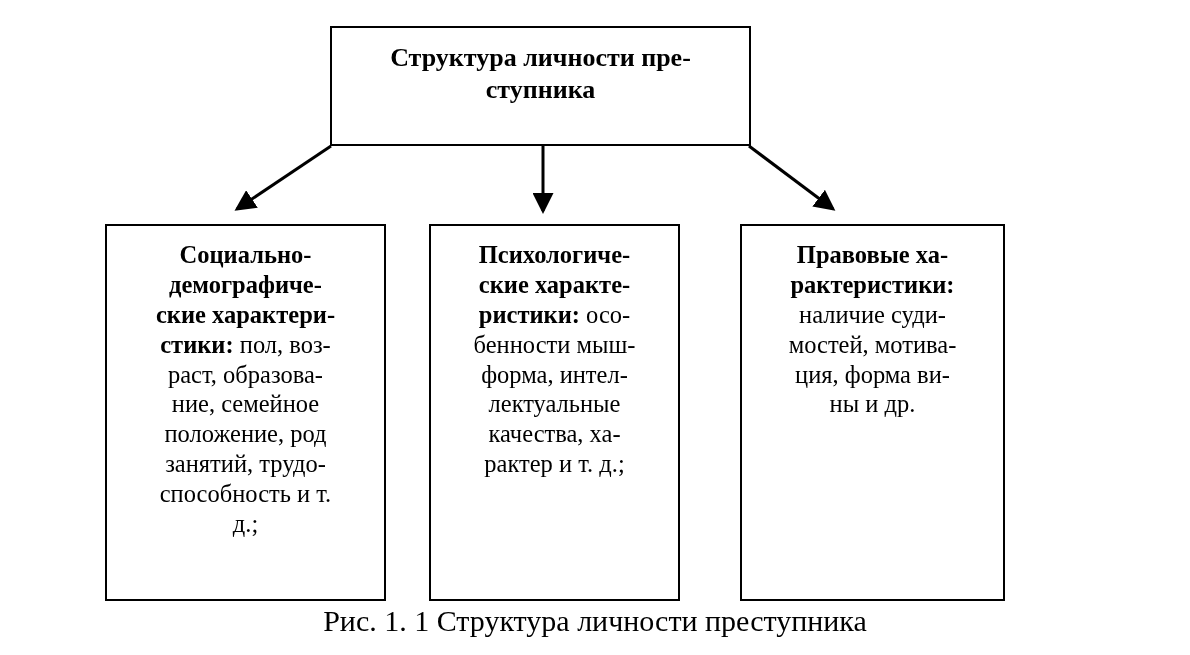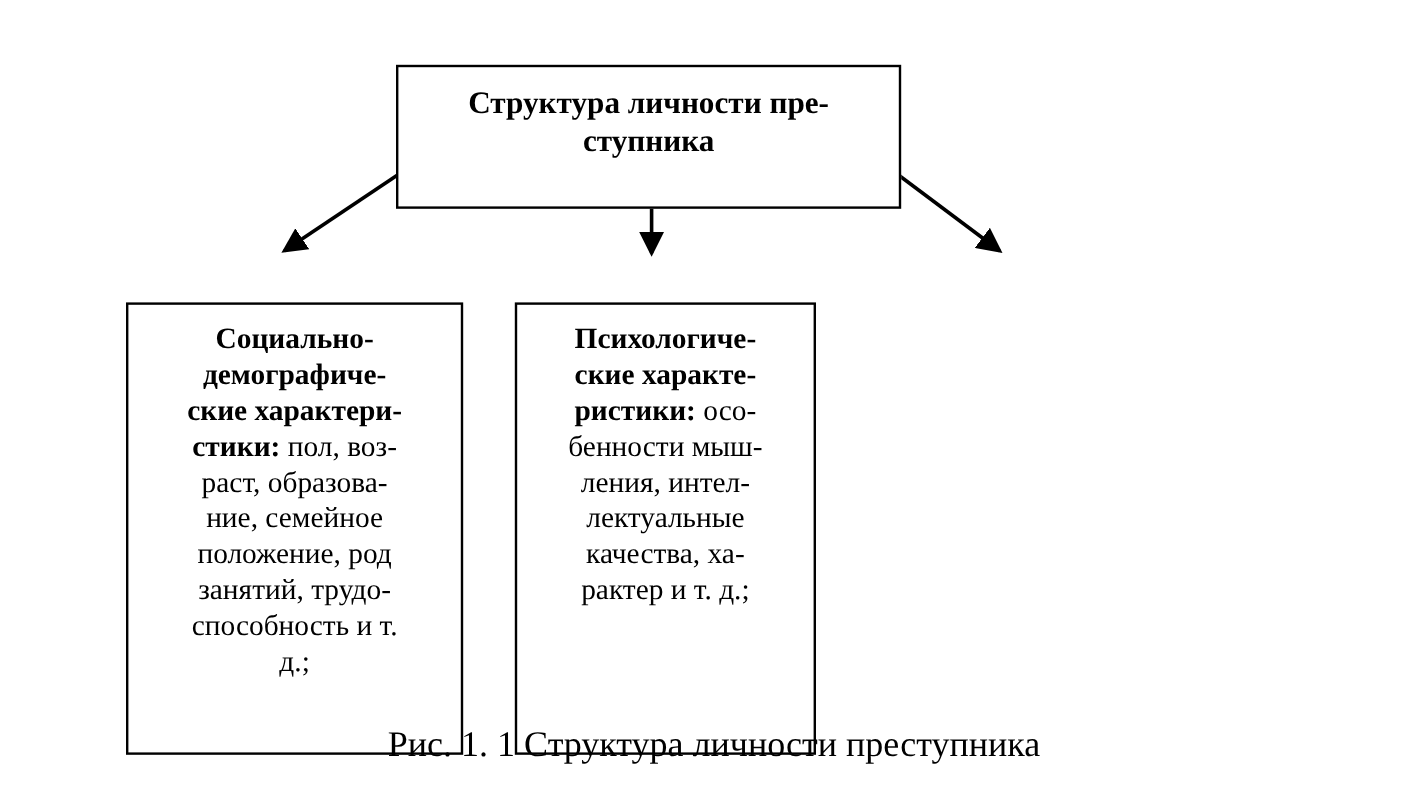--- a/index.html
+++ b/index.html
@@ -19,21 +19,20 @@
     background: #ffffff;
     overflow: hidden;
   }
   .node-box {
     position: absolute;
     border: 2px solid #000000;
     background: #ffffff;
     box-sizing: border-box;
     text-align: center;
     line-height: 1.22;
-    margin-top: 28px;
   }
   #root-box {
     left: 330px;
     top: 26px;
     width: 421px;
     height: 120px;
     padding: 14px 16px 0 16px;
     font-size: 26px;
     font-weight: bold;
   }
@@ -114,22 +113,30 @@
 занятий, трудо-
 способность и т.
 д.;</span>
   </div>
 
   <div id="child-box-psych" class="node-box child-box">
     <span class="lead">Психологиче-
 ские характе-
 ристики:</span><span class="body"> осо-
 бенности мыш-
-ления, интел-
+форма, интел-
 лектуальные
 качества, ха-
 рактер и т. д.;</span>
   </div>
 
+  <div id="child-box-legal" class="node-box child-box">
+    <span class="lead">Правовые ха-
+рактеристики:</span><span class="body">
+наличие суди-
+мостей, мотива-
+ция, форма ви-
+ны и др.</span>
+  </div>
 
   <div id="figure-caption">Рис. 1. 1 Структура личности преступника</div>
 
 </div>
 
 </body></html>

